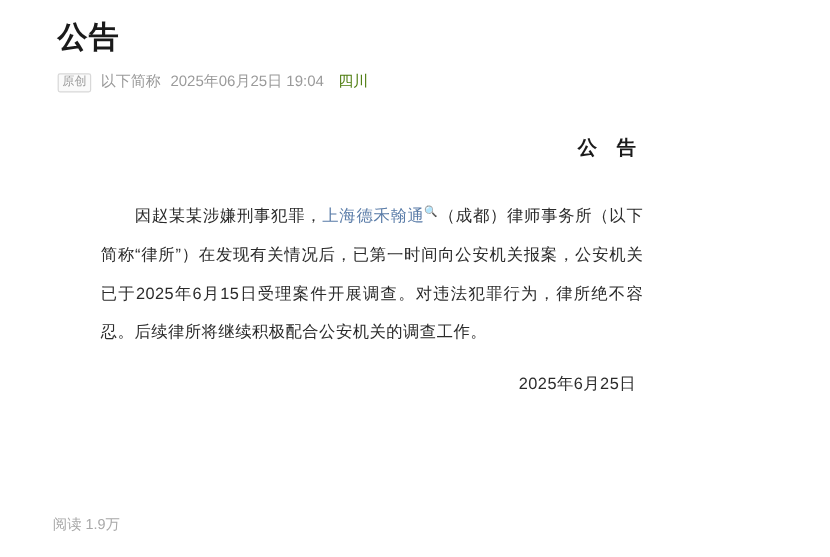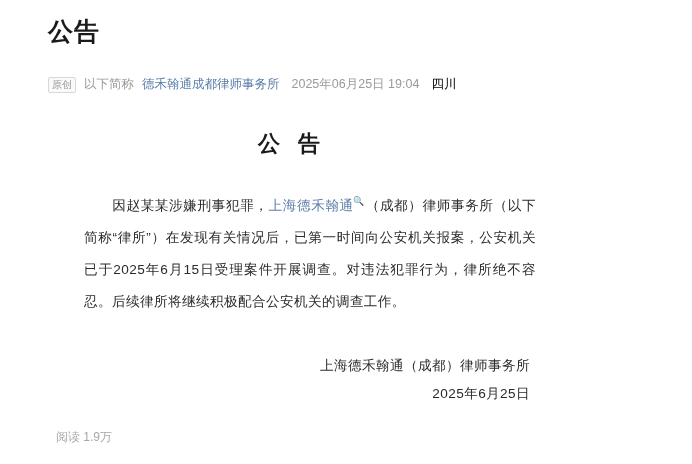--- a/index.html
+++ b/index.html
@@ -26,21 +26,21 @@
     font-weight: bold;
     color: #1a1a1a;
     letter-spacing: 1px;
     margin: 0;
     padding-top: 14px;
     line-height: 34px;
   }
   .meta-row {
     display: flex;
     align-items: center;
-    margin-top: 28px;
+    margin-top: 12px;
     font-size: 12.5px;
     color: #999999;
     white-space: nowrap;
   }
   .badge-original {
     display: inline-block;
     border: 1px solid #d8d8d8;
     color: #9a9a9a;
     font-size: 10px;
     line-height: 12px;
@@ -56,25 +56,25 @@
   .meta-org {
     color: #5a7ca8;
     margin-right: 12px;
     cursor: pointer;
   }
   .meta-date {
     color: #9a9a9a;
     margin-right: 12px;
   }
   .meta-location {
-    color: #000000;
+    color: #4d7c0f;
   }
   .doc-heading {
-    text-align: center;
-    font-size: 22px;
+    text-align: right;
+    font-size: 16px;
     font-weight: bold;
     color: #1a1a1a;
     letter-spacing: 6px;
     margin-top: 36px;
     margin-bottom: 0;
   }
   .body-text {
     margin-top: 26px;
     font-size: 13.6px;
     line-height: 32px;
@@ -120,46 +120,44 @@
   .sign-date {
     text-align: right;
     font-size: 13.6px;
     line-height: 28px;
     color: #2b2b2b;
     letter-spacing: 0.4px;
     padding-right: 6px;
   }
   .footer {
     position: absolute;
-    left: 56px;
+    left: 44px;
     bottom: 18px;
     font-size: 12px;
     color: #a8a8a8;
   }
 </style>
 </head>
 <body>
 
 <div class="page">
 
   <h1 class="article-title">公告</h1>
 
   <div class="meta-row">
     <span class="badge-original">原创</span>
     <span class="meta-author">以下简称</span>
-    <span class="meta-org">德禾翰通成都律师事务所</span>
     <span class="meta-date">2025年06月25日 19:04</span>
     <span class="meta-location">四川</span>
   </div>
 
   <div class="doc-heading">公  告</div>
 
   <p class="body-text">
     <span class="indent"></span><span>因赵某某涉嫌刑事犯罪，</span><span class="link-inline">上海德禾翰通</span><span class="sup-search">🔍</span><span>（成都）律师事务所（以下简称“律所”）在发现有关情况后，已第一时间向公安机关报案，公安机关已于2025年6月15日受理案件开展调查。对违法犯罪行为，律所绝不容忍。后续律所将继续积极配合公安机关的调查工作。</span>
   </p>
 
 
-  <div class="sign-org">上海德禾翰通（成都）律师事务所</div>
   <div class="sign-date">2025年6月25日</div>
 
   <div class="footer">阅读 1.9万</div>
 
 </div>
 
 </body></html>

